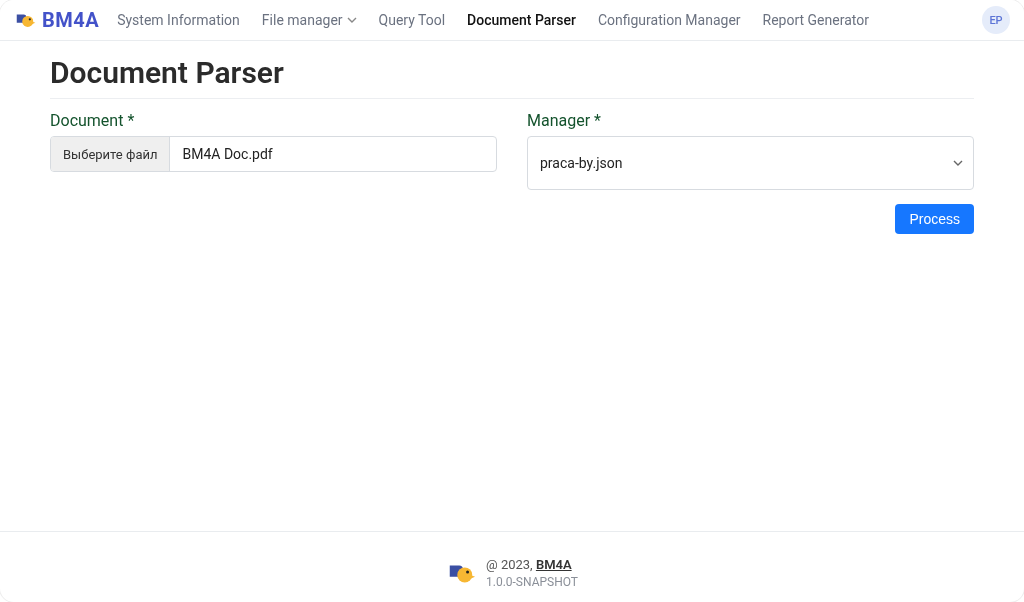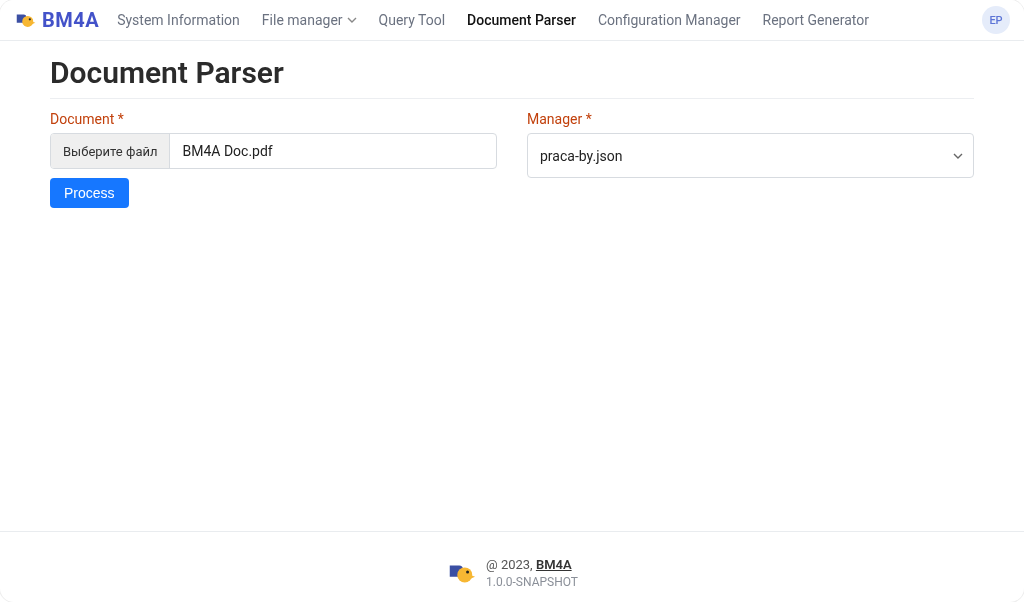--- a/index.html
+++ b/index.html
@@ -18,28 +18,28 @@
 .navbar .spacer { flex: 1; }
 .avatar { width: 28px; height: 28px; border-radius: 50%; background: #e5ecfa; color: #5c74d6; font-size: 11px; font-weight: 500; display: flex; align-items: center; justify-content: center; cursor: pointer; margin-left: 20px; }
 
 
 .main { flex: 1; padding: 14px 50px 0 50px; overflow: auto; }
 .page-title { font-size: 30px; font-weight: 600; color: #2b2b2b; padding-bottom: 8px; }
 .divider { border-bottom: 1px solid #eceef1; margin-bottom: 12px; }
 
 .form-row { display: flex; gap: 30px; align-items: flex-start; }
 .field { flex: 1; display: flex; flex-direction: column; gap: 6px; }
-.field-label { font-size: 14px; color: #c2410c; }
+.field-label { font-size: 16px; color: #14532d; }
 .file-input { display: flex; border: 1px solid #d7dbe0; border-radius: 4px; overflow: hidden; height: 36px; background: #fff; }
 .file-btn { background: #efefef; border-right: 1px solid #d7dbe0; padding: 16px 12px; display: flex; align-items: center; font-size: 13px; color: #333; cursor: pointer; }
 .file-name { padding: 0 12px; display: flex; align-items: center; font-size: 14px; color: #222; flex: 1; }
-.select { border: 1px solid #d7dbe0; border-radius: 4px; height: 45px; display: flex; align-items: center; padding: 0 12px; font-size: 14px; color: #222; background: #fff; cursor: pointer; position: relative; }
+.select { border: 1px solid #d7dbe0; border-radius: 4px; height: 54px; display: flex; align-items: center; padding: 0 12px; font-size: 14px; color: #222; background: #fff; cursor: pointer; position: relative; }
 .select .chev-down { position: absolute; right: 10px; }
 
-.actions { display: flex; padding-bottom: 10px; }
+.actions { display: flex; justify-content: flex-end; margin-top: 14px; padding-bottom: 10px; }
 .btn-primary { background: #1677ff; color: #fff; border: none; border-radius: 4px; padding: 7px 14px; font-size: 14px; cursor: pointer; }
 
 
 .footer { border-top: 1px solid #e9ecef; padding: 24px 0 12px 0; display: flex; justify-content: center; gap: 10px; align-items: center; }
 .footer-icon { width: 30px; height: 30px; }
 .footer-text { font-size: 13px; color: #555; line-height: 1.35; }
 .footer-text .link { color: #333; font-weight: 600; text-decoration: underline; cursor: pointer; }
 .footer-version { color: #8a8f98; font-size: 12px; }
 </style>
 </head>

